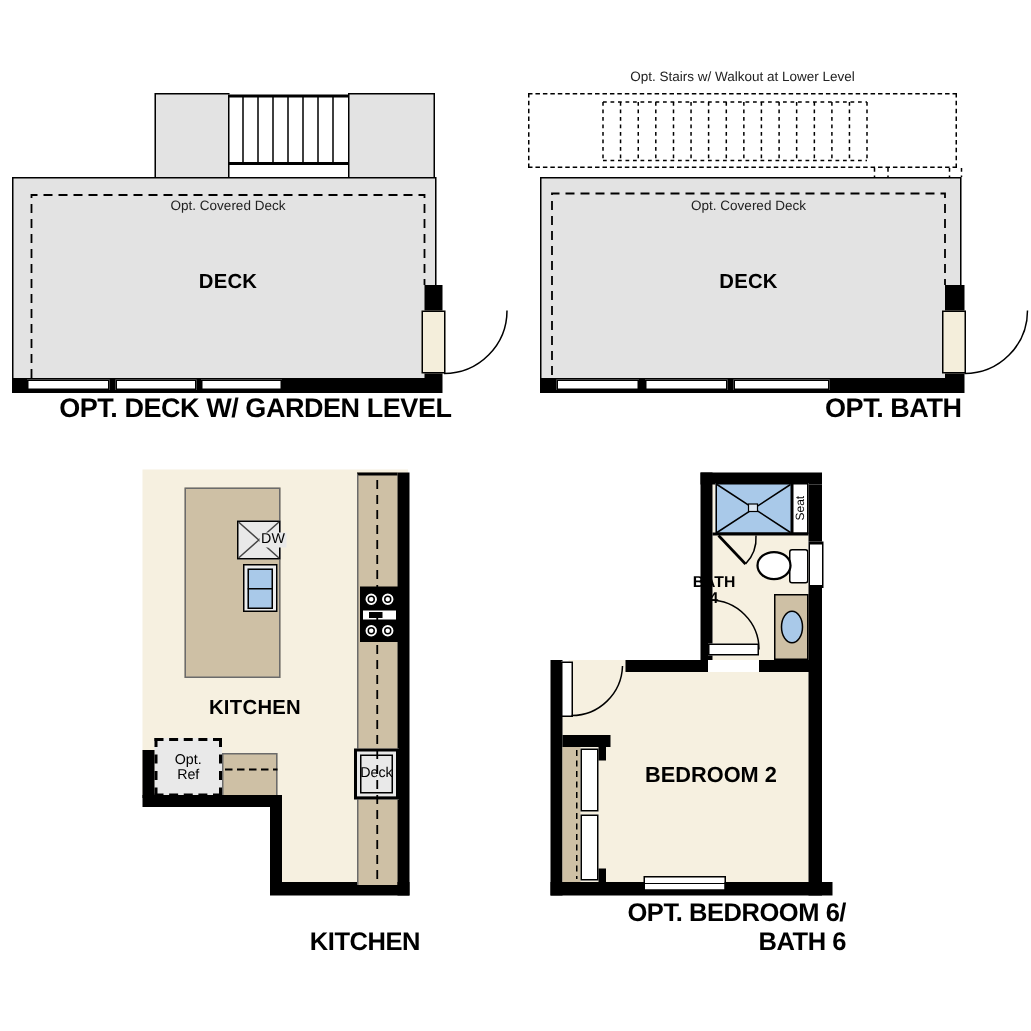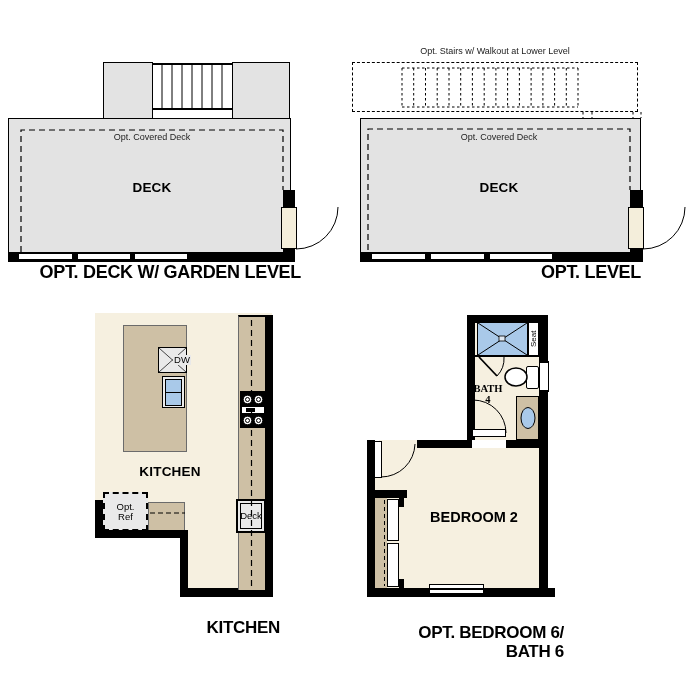--- a/index.html
+++ b/index.html
@@ -57,21 +57,21 @@
     <div class="deckfill" style="left:360px;top:118px;width:281px;height:144px;"></div>
     <div class="lbl tiny ztext" style="left:368px;top:131px;width:262px;height:13px;">Opt. Covered Deck</div>
     <div class="lbl roomlbl ztext" style="left:368px;top:180px;width:262px;height:16px;">DECK</div>
     <div class="wall" style="left:360px;top:252px;width:281px;height:10px;"></div>
     <div class="railseg" style="left:371px;top:253px;width:55px;height:7px;"></div>
     <div class="railseg" style="left:430px;top:253px;width:55px;height:7px;"></div>
     <div class="railseg" style="left:489px;top:253px;width:64px;height:7px;"></div>
     <div class="wall" style="left:630px;top:190px;width:13px;height:18px;"></div>
     <div class="wall" style="left:630px;top:248px;width:13px;height:14px;"></div>
     <div class="abs" style="left:628px;top:207px;width:16px;height:42px;background:var(--door);border:1px solid #000;z-index:6;"></div>
-    <div class="cap cap-big ztext" style="left:360px;top:263px;width:281px;">OPT. LEVEL</div>
+    <div class="cap cap-big ztext" style="left:360px;top:263px;width:281px;">OPT. BATH</div>
   </section>
 
   <section>
     <div class="cream" style="left:95px;top:313px;width:177px;height:218px;"></div>
     <div class="cream" style="left:188px;top:530px;width:84px;height:59px;"></div>
     <div class="tan" style="left:123px;top:325px;width:64px;height:127px;"></div>
     <div class="fix" style="left:158px;top:347px;width:29px;height:26px;"></div>
     <div class="lbl small ztext" style="left:158px;top:347px;width:48px;height:26px;"><span style="background:var(--fixture);padding:0 1px;">DW</span></div>
     <div class="fix" style="left:162px;top:376px;width:23px;height:32px;background:#ececec;"></div>
     <div class="abs" style="left:165px;top:379px;width:17px;height:14px;background:var(--water);border:1px solid #000;"></div>
@@ -100,38 +100,38 @@
     <div class="cream" style="left:379px;top:440px;width:40px;height:8px;"></div>
     <div class="wall" style="left:467px;top:315px;width:81px;height:8px;"></div>
     <div class="wall" style="left:467px;top:315px;width:8px;height:125px;"></div>
     <div class="abs" style="left:477px;top:322px;width:51px;height:34px;background:var(--water);border:1px solid #000;"></div>
     <div class="whitebox" style="left:528px;top:322px;width:11px;height:34px;"></div>
     <div class="seat-rot ztext" style="left:528px;top:322px;width:11px;height:34px;">Seat</div>
     <div class="wall" style="left:475px;top:355px;width:64px;height:2px;"></div>
     <div class="whitebox" style="left:526px;top:366px;width:13px;height:23px;border-width:1.5px;border-radius:2px;"></div>
     <div class="abs" style="left:539px;top:361px;width:10px;height:31px;background:#fff;border:1px solid #000;border-top-width:2.5px;border-bottom-width:2.5px;"></div>
     <div class="tan" style="left:516px;top:396px;width:23px;height:44px;border-color:#000;"></div>
-    <div class="lbl ztext" style="left:460px;top:382px;width:56px;height:24px;font-weight:bold;font-size:10.5px;font-family:Liberation Serif, serif;"><span><span>BATH</span><br><span>4</span></span></div>
+    <div class="lbl ztext" style="left:448px;top:382px;width:56px;height:24px;font-weight:bold;font-size:10.5px;"><span><span>BATH</span><br><span>4</span></span></div>
     <div class="whitebox" style="left:472px;top:429px;width:34px;height:8px;z-index:6;"></div>
     <div class="wall" style="left:417px;top:440px;width:55px;height:8px;"></div>
     <div class="wall" style="left:506px;top:440px;width:42px;height:8px;"></div>
     <div class="whitebox" style="left:374px;top:441px;width:8px;height:37px;z-index:6;"></div>
     <div class="wall" style="left:367px;top:440px;width:8px;height:157px;"></div>
     <div class="wall" style="left:375px;top:490px;width:32px;height:8px;"></div>
     <div class="tan" style="left:375px;top:498px;width:12px;height:90px;border:none;"></div>
     <div class="whitebox" style="left:387px;top:499px;width:12px;height:42px;"></div>
     <div class="whitebox" style="left:387px;top:543px;width:12px;height:44px;"></div>
     <div class="wall" style="left:399px;top:498px;width:5px;height:9px;"></div>
     <div class="wall" style="left:399px;top:579px;width:5px;height:9px;"></div>
     <div class="wall" style="left:367px;top:588px;width:188px;height:9px;"></div>
     <div class="abs" style="left:429px;top:584px;width:55px;height:10px;border:1.5px solid #000;background:linear-gradient(to bottom,#fff 0 42%,#000 42% 58%,#fff 58% 100%);z-index:6;"></div>
     <div class="wall" style="left:539px;top:323px;width:9px;height:38px;"></div>
     <div class="wall" style="left:539px;top:392px;width:9px;height:205px;"></div>
     <div class="lbl ztext" style="left:394px;top:510px;width:160px;height:16px;font-weight:bold;font-size:14.5px;">BEDROOM 2</div>
-    <div class="cap ztext" style="left:364px;top:599px;width:200px;margin-top:24px;"><span>OPT. BEDROOM 6/</span><br><span>BATH 6</span></div>
+    <div class="cap ztext" style="left:364px;top:599px;width:200px;"><span>OPT. BEDROOM 6/</span><br><span>BATH 6</span></div>
   </section>
 
   <svg class="overlay" viewBox="0 0 687 687" xmlns="http://www.w3.org/2000/svg">
 
     <g stroke="#000" stroke-width="1">
       <path d="M162,64 V109 M172,64 V109 M182,64 V109 M192,64 V109 M202,64 V109 M212,64 V109 M222,64 V109"></path>
     </g>
 
     <path d="M21,252 V130 H283 V190" fill="none" stroke="#000" stroke-width="1.2" stroke-dasharray="6,4"></path>
 

